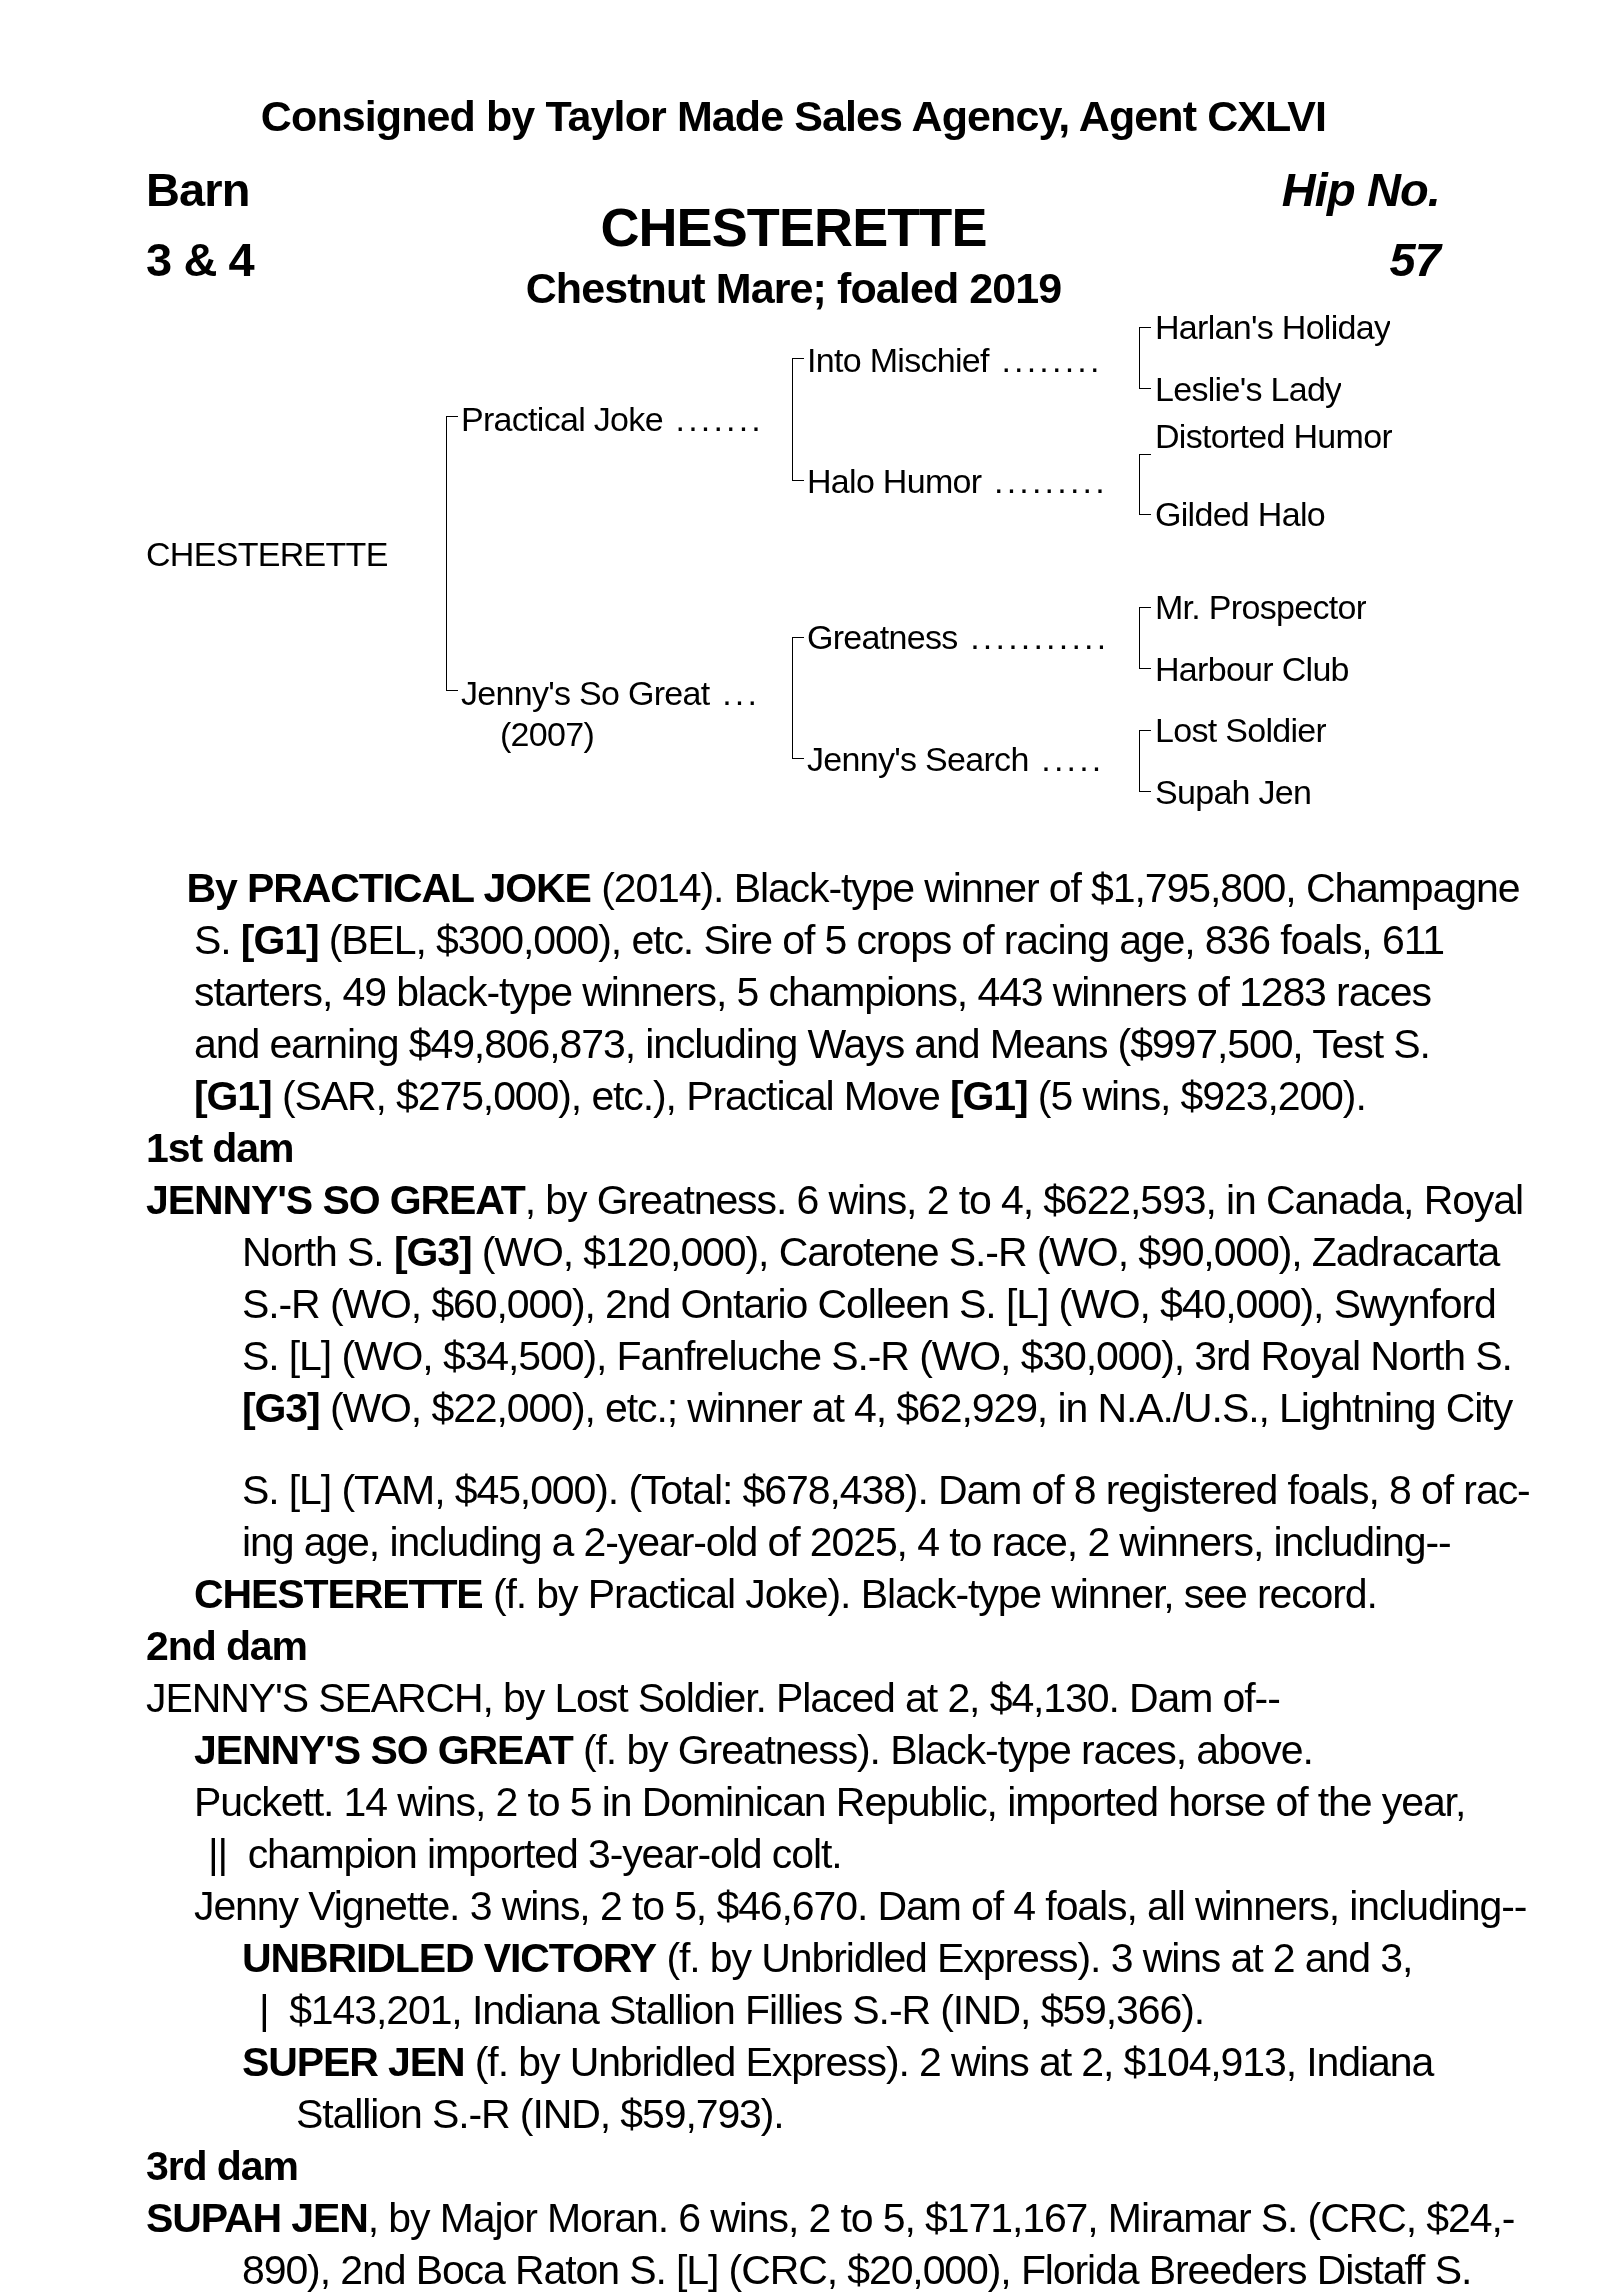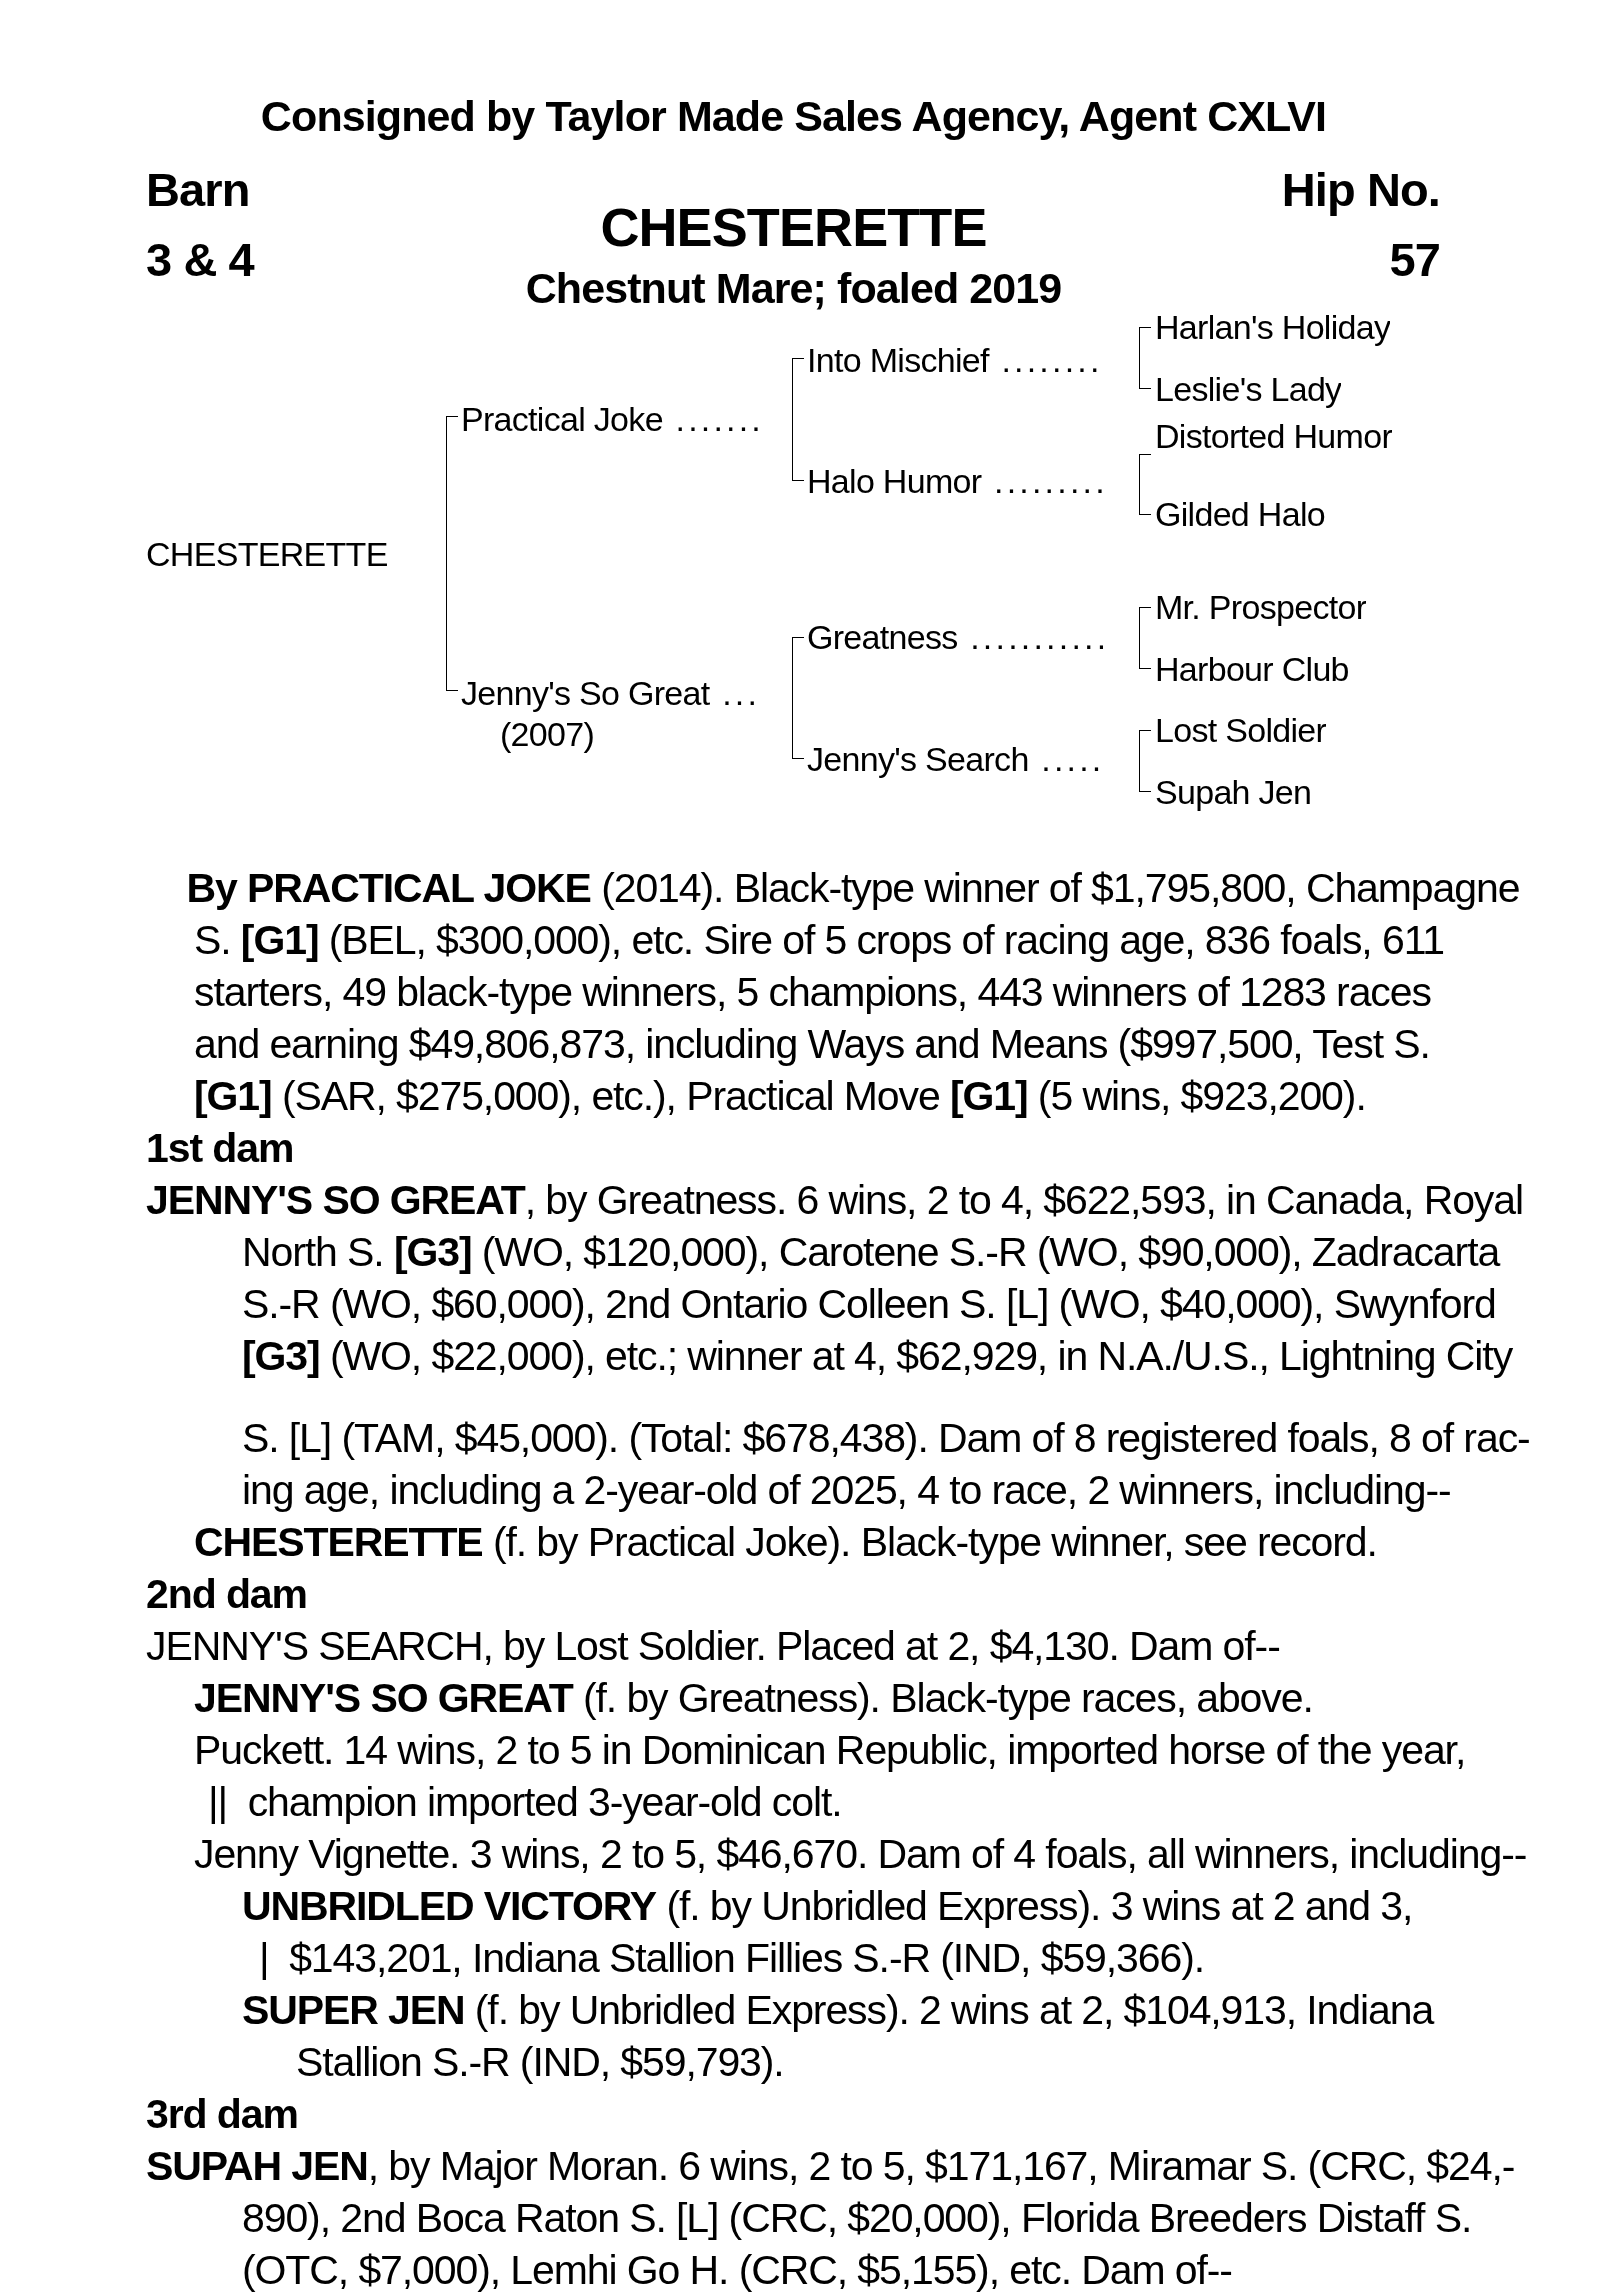--- a/index.html
+++ b/index.html
@@ -3,21 +3,21 @@
 <meta charset="utf-8">
 <style>
   html,body{margin:0;padding:0;background:#e8e8e8;}
   .page{position:relative;width:1616px;height:3227px;background:#ffffff;color:#000;
         font-family:"Liberation Sans", sans-serif;overflow:hidden;margin:0 auto;}
   .consignor{position:absolute;top:92px;left:146px;width:1295px;text-align:center;
         font-weight:bold;font-size:43px;letter-spacing:-0.9px;white-space:nowrap;}
   .barn{position:absolute;top:155px;left:146px;font-weight:bold;font-size:47px;
         line-height:70px;letter-spacing:-0.9px;}
   .hip{position:absolute;top:155px;left:1119px;width:321px;text-align:right;
-        font-weight:bold;font-size:47px;line-height:70px;letter-spacing:-0.9px;}
+        font-weight:bold;font-size:47px;line-height:70px;letter-spacing:-0.9px;font-style:italic;}
   .title{position:absolute;top:196px;left:146px;width:1295px;text-align:center;
         font-weight:bold;font-size:54px;letter-spacing:-0.9px;}
   .subtitle{position:absolute;top:264px;left:146px;width:1295px;text-align:center;
         font-weight:bold;font-size:43px;letter-spacing:-0.9px;}
   .pedigree{position:absolute;inset:0;}
   .ped-name{position:absolute;white-space:nowrap;overflow:hidden;font-size:34px;
         letter-spacing:-0.7px;height:46px;line-height:46px;}
   .ped-sub{position:absolute;white-space:nowrap;font-size:34px;letter-spacing:-0.7px;
         height:46px;line-height:46px;}
   .dots{letter-spacing:3.2px;}
@@ -73,20 +73,21 @@
   <div class="bodytext" id="bodytext">
       <div class="bl" style="padding-left: 0px; text-align: center;"><span class="b">By PRACTICAL JOKE</span><span> (2014). Black-type winner of $1,795,800, Champagne</span></div>
       <div class="bl" style="padding-left: 48px;"><span>S. </span><span class="b">[G1]</span><span> (BEL, $300,000), etc. Sire of 5 crops of racing age, 836 foals, 611</span></div>
       <div class="bl" style="padding-left: 48px;"><span>starters, 49 black-type winners, 5 champions, 443 winners of 1283 races</span></div>
       <div class="bl" style="padding-left: 48px;"><span>and earning $49,806,873, including Ways and Means ($997,500, Test S.</span></div>
       <div class="bl" style="padding-left: 48px;"><span class="b">[G1]</span><span> (SAR, $275,000), etc.), Practical Move </span><span class="b">[G1]</span><span> (5 wins, $923,200).</span></div>
       <div class="bl head">1st dam</div>
       <div class="bl" style="padding-left: 0px;"><span class="b">JENNY'S SO GREAT</span><span>, by Greatness. 6 wins, 2 to 4, $622,593, in Canada, Royal</span></div>
       <div class="bl" style="padding-left: 96px;"><span>North S. </span><span class="b">[G3]</span><span> (WO, $120,000), Carotene S.-R (WO, $90,000), Zadracarta</span></div>
       <div class="bl" style="padding-left: 96px;"><span>S.-R (WO, $60,000), 2nd Ontario Colleen S. [L] (WO, $40,000), Swynford</span></div>
+      <div class="bl" style="padding-left: 96px;"><span>S. [L] (WO, $34,500), Fanfreluche S.-R (WO, $30,000), 3rd Royal North S.</span></div>
       <div class="bl" style="padding-left: 96px;"><span class="b">[G3]</span><span> (WO, $22,000), etc.; winner at 4, $62,929, in N.A./U.S., Lightning City</span></div>
       <div class="bl" style="padding-left: 96px; margin-top: 30px;"><span>S. [L] (TAM, $45,000). (Total: $678,438). Dam of 8 registered foals, 8 of rac-</span></div>
       <div class="bl" style="padding-left: 96px;"><span>ing age, including a 2-year-old of 2025, 4 to race, 2 winners, including--</span></div>
       <div class="bl" style="padding-left: 48px;"><span class="b">CHESTERETTE</span><span> (f. by Practical Joke). Black-type winner, see record.</span></div>
       <div class="bl head">2nd dam</div>
       <div class="bl" style="padding-left: 0px;"><span>JENNY'S SEARCH, by Lost Soldier. Placed at 2, $4,130. Dam of--</span></div>
       <div class="bl" style="padding-left: 48px;"><span class="b">JENNY'S SO GREAT</span><span> (f. by Greatness). Black-type races, above.</span></div>
       <div class="bl" style="padding-left: 48px;"><span>Puckett. 14 wins, 2 to 5 in Dominican Republic, imported horse of the year,</span></div>
       <div class="bl" style="padding-left: 62px;"><span>||&nbsp; champion imported 3-year-old colt.</span></div>
       <div class="bl" style="padding-left: 48px;"><span>Jenny Vignette. 3 wins, 2 to 5, $46,670. Dam of 4 foals, all winners, including--</span></div>

